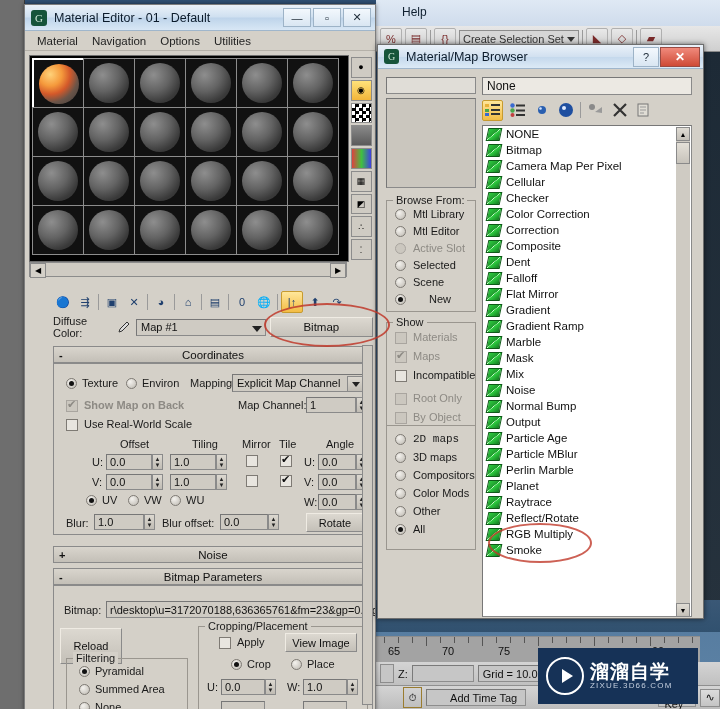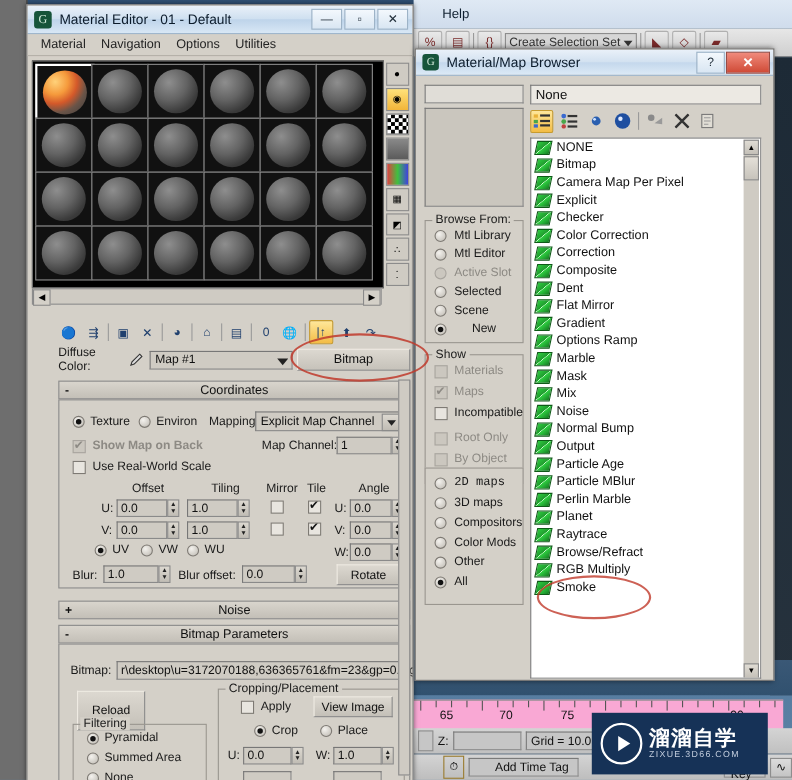--- a/index.html
+++ b/index.html
@@ -28,22 +28,22 @@
       box-sizing:border-box;position:relative;}
   #sel-set .arw{position:absolute;right:3px;top:6px;border-left:4px solid transparent;
       border-right:4px solid transparent;border-top:5px solid #333;}
   
   #vp-right{position:absolute;left:700px;top:52px;width:20px;height:580px;
       background:linear-gradient(180deg,#1d2a36,#26323d);}
   #vp-right2{position:absolute;left:376px;top:600px;width:344px;height:32px;
       background:linear-gradient(180deg,#3a5876,#31516f);}
 
   
-  #ruler{position:absolute;left:368px;top:636px;width:344px;height:26px;
-      background:#f9a8d4;border-top:1px solid #8f8f8f;border-bottom:1px solid #8f8f8f;}
+  #ruler{position:absolute;left:356px;top:636px;width:344px;height:26px;
+      background:#a3a3a3;border-top:1px solid #8f8f8f;border-bottom:1px solid #8f8f8f;}
   #ruler .tick{position:absolute;top:0;width:1px;height:6px;background:#555;}
   #ruler .tickM{height:9px;}
   #ruler .num{position:absolute;top:8px;font-size:11px;color:#111;
       transform:translateX(-50%);}
   #statusbar{position:absolute;left:376px;top:662px;width:344px;height:24px;
       background:linear-gradient(180deg,#d4d4d4,#c0c0c0);border-bottom:1px solid #8f8f8f;
       display:flex;align-items:center;gap:4px;padding-left:4px;box-sizing:border-box;}
   #statusbar2{position:absolute;left:376px;top:686px;width:344px;height:23px;
       background:linear-gradient(180deg,#d4d4d4,#bdbdbd);
       display:flex;align-items:center;gap:4px;padding-left:4px;box-sizing:border-box;}
@@ -543,21 +543,21 @@
     <span class="tl">Noise</span>
   </div>
 
   <div class="rollout-hdr" style="left:28px;top:563px;width:320px;">
     <span class="pm">-</span>
     <span class="tl">Bitmap Parameters</span>
   </div>
   <div class="panel" style="left:28px;top:580px;width:320px;height:129px;">
     <span class="lbl" style="left:10px;top:18px;">Bitmap:</span>
     <div class="spin" style="left:52px;top:15px;width:258px;height:17px;">r\desktop\u=3172070188,636365761&amp;fm=23&amp;gp=0.jpg</div>
-    <div class="btn" style="left:16px;top:42px;width:62px;height:36px;">Reload</div>
+    <div class="btn" style="left:6px;top:42px;width:62px;height:36px;">Reload</div>
 
     <div class="grpbox" style="left:144px;top:40px;width:170px;height:86px;">
       <span class="gtitle">Cropping/Placement</span>
       <div class="cbx" style="left:20px;top:10px;"></div>
       <span class="lbl" style="left:38px;top:9px;">Apply</span>
       <div class="btn" style="left:86px;top:6px;width:72px;height:19px;">View Image</div>
       <div class="radio on" style="left:32px;top:32px;"></div>
       <span class="lbl" style="left:48px;top:31px;">Crop</span>
       <div class="radio" style="left:92px;top:32px;"></div>
       <span class="lbl" style="left:108px;top:31px;">Place</span>
@@ -709,21 +709,21 @@
         <div class="litem">
           <span class="lic"></span>
           <span class="ltxt">Bitmap</span>
         </div>
         <div class="litem">
           <span class="lic"></span>
           <span class="ltxt">Camera Map Per Pixel</span>
         </div>
         <div class="litem">
           <span class="lic"></span>
-          <span class="ltxt">Explicit</span>
+          <span class="ltxt">Cellular</span>
         </div>
         <div class="litem">
           <span class="lic"></span>
           <span class="ltxt">Checker</span>
         </div>
         <div class="litem">
           <span class="lic"></span>
           <span class="ltxt">Color Correction</span>
         </div>
         <div class="litem">
@@ -733,29 +733,33 @@
         <div class="litem">
           <span class="lic"></span>
           <span class="ltxt">Composite</span>
         </div>
         <div class="litem">
           <span class="lic"></span>
           <span class="ltxt">Dent</span>
         </div>
         <div class="litem">
           <span class="lic"></span>
+          <span class="ltxt">Falloff</span>
+        </div>
+        <div class="litem">
+          <span class="lic"></span>
           <span class="ltxt">Flat Mirror</span>
         </div>
         <div class="litem">
           <span class="lic"></span>
           <span class="ltxt">Gradient</span>
         </div>
         <div class="litem">
           <span class="lic"></span>
-          <span class="ltxt">Options Ramp</span>
+          <span class="ltxt">Gradient Ramp</span>
         </div>
         <div class="litem">
           <span class="lic"></span>
           <span class="ltxt">Marble</span>
         </div>
         <div class="litem">
           <span class="lic"></span>
           <span class="ltxt">Mask</span>
         </div>
         <div class="litem">
@@ -789,21 +793,21 @@
         <div class="litem">
           <span class="lic"></span>
           <span class="ltxt">Planet</span>
         </div>
         <div class="litem">
           <span class="lic"></span>
           <span class="ltxt">Raytrace</span>
         </div>
         <div class="litem">
           <span class="lic"></span>
-          <span class="ltxt">Browse/Refract</span>
+          <span class="ltxt">Reflect/Rotate</span>
         </div>
         <div class="litem">
           <span class="lic"></span>
           <span class="ltxt">RGB Multiply</span>
         </div>
         <div class="litem">
           <span class="lic"></span>
           <span class="ltxt">Smoke</span>
         </div>
       </div>

